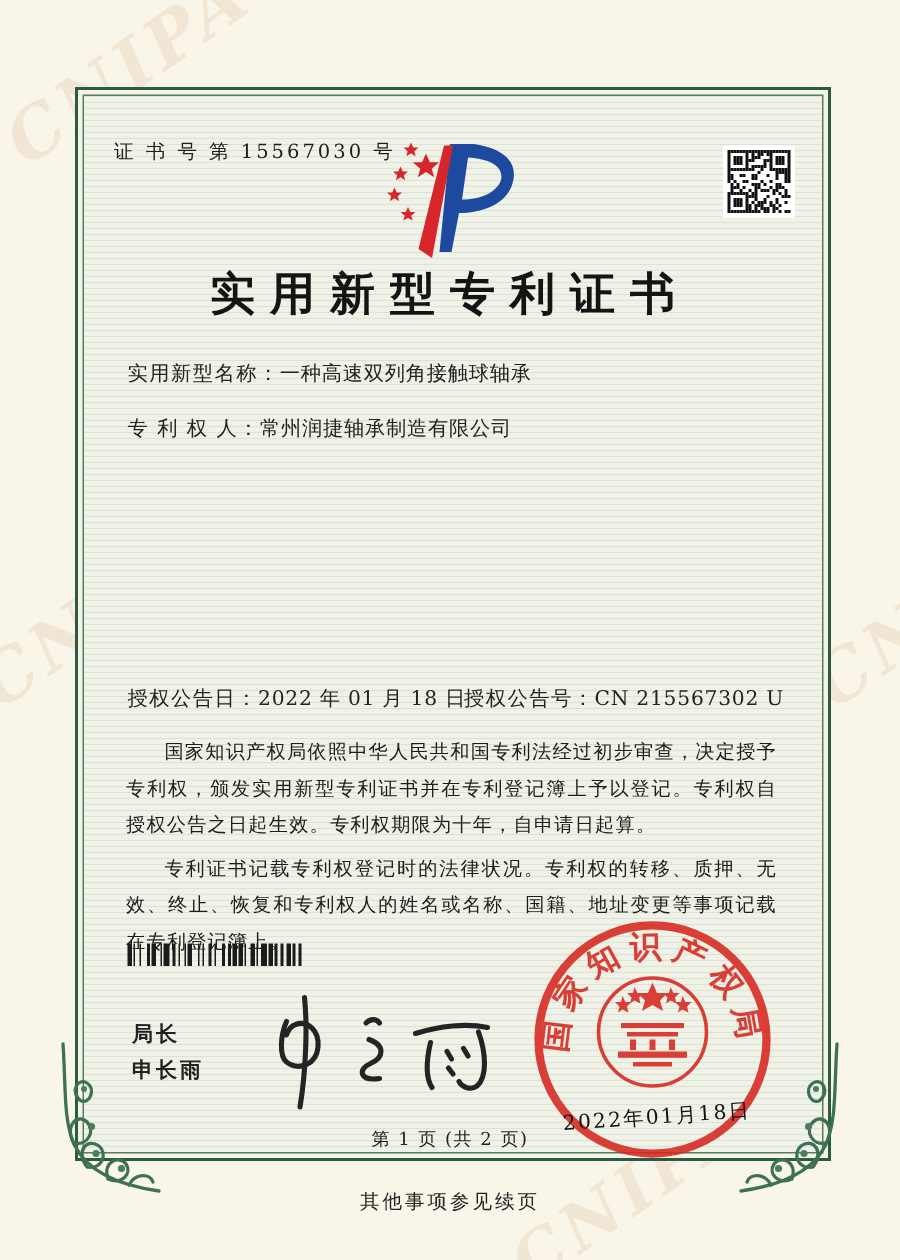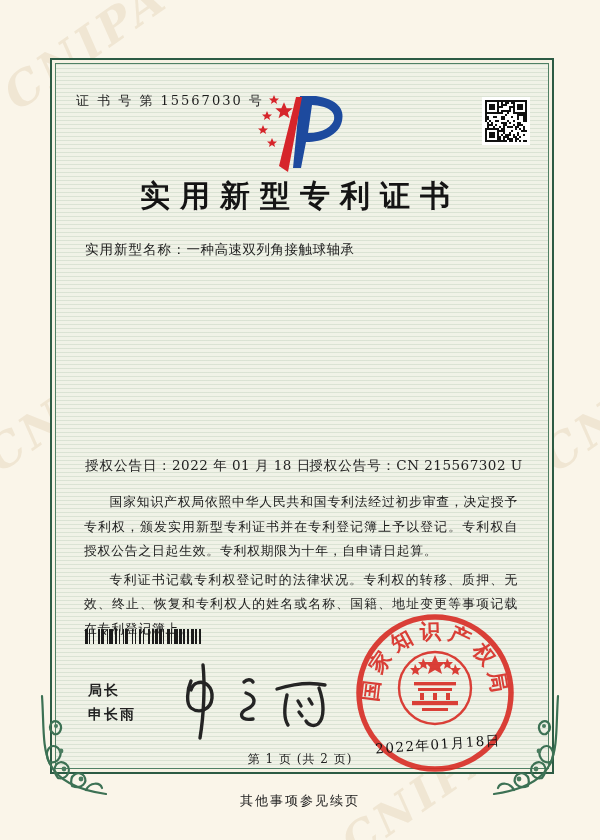--- a/index.html
+++ b/index.html
@@ -598,20 +598,23 @@
       <use href="#star5" transform="translate(34,51) scale(1.0)"></use>
     </g>
   </svg>
 
   <div class="title">实用新型专利证书</div>
 
   <div class="fields">
     <div class="frow">
       <span class="flabel">实用新型名称：</span><span class="fvalue">一种高速双列角接触球轴承</span>
     </div>
+    <div class="frow">
+      <span class="flabel">专 利 权 人：</span><span class="fvalue">常州润捷轴承制造有限公司</span>
+    </div>
   </div>
 
   <div class="grant-row">
     <span class="gleft"><span class="flabel">授权公告日：</span><span class="fvalue">2022 年 01 月 18 日</span></span>
     <span><span class="flabel">授权公告号：</span><span class="fvalue">CN 215567302 U</span></span>
   </div>
 
   <div class="paras">
     <p>国家知识产权局依照中华人民共和国专利法经过初步审查，决定授予专利权，颁发实用新型专利证书并在专利登记簿上予以登记。专利权自授权公告之日起生效。专利权期限为十年，自申请日起算。</p>
     <p>专利证书记载专利权登记时的法律状况。专利权的转移、质押、无效、终止、恢复和专利权人的姓名或名称、国籍、地址变更等事项记载在专利登记簿上。</p>

